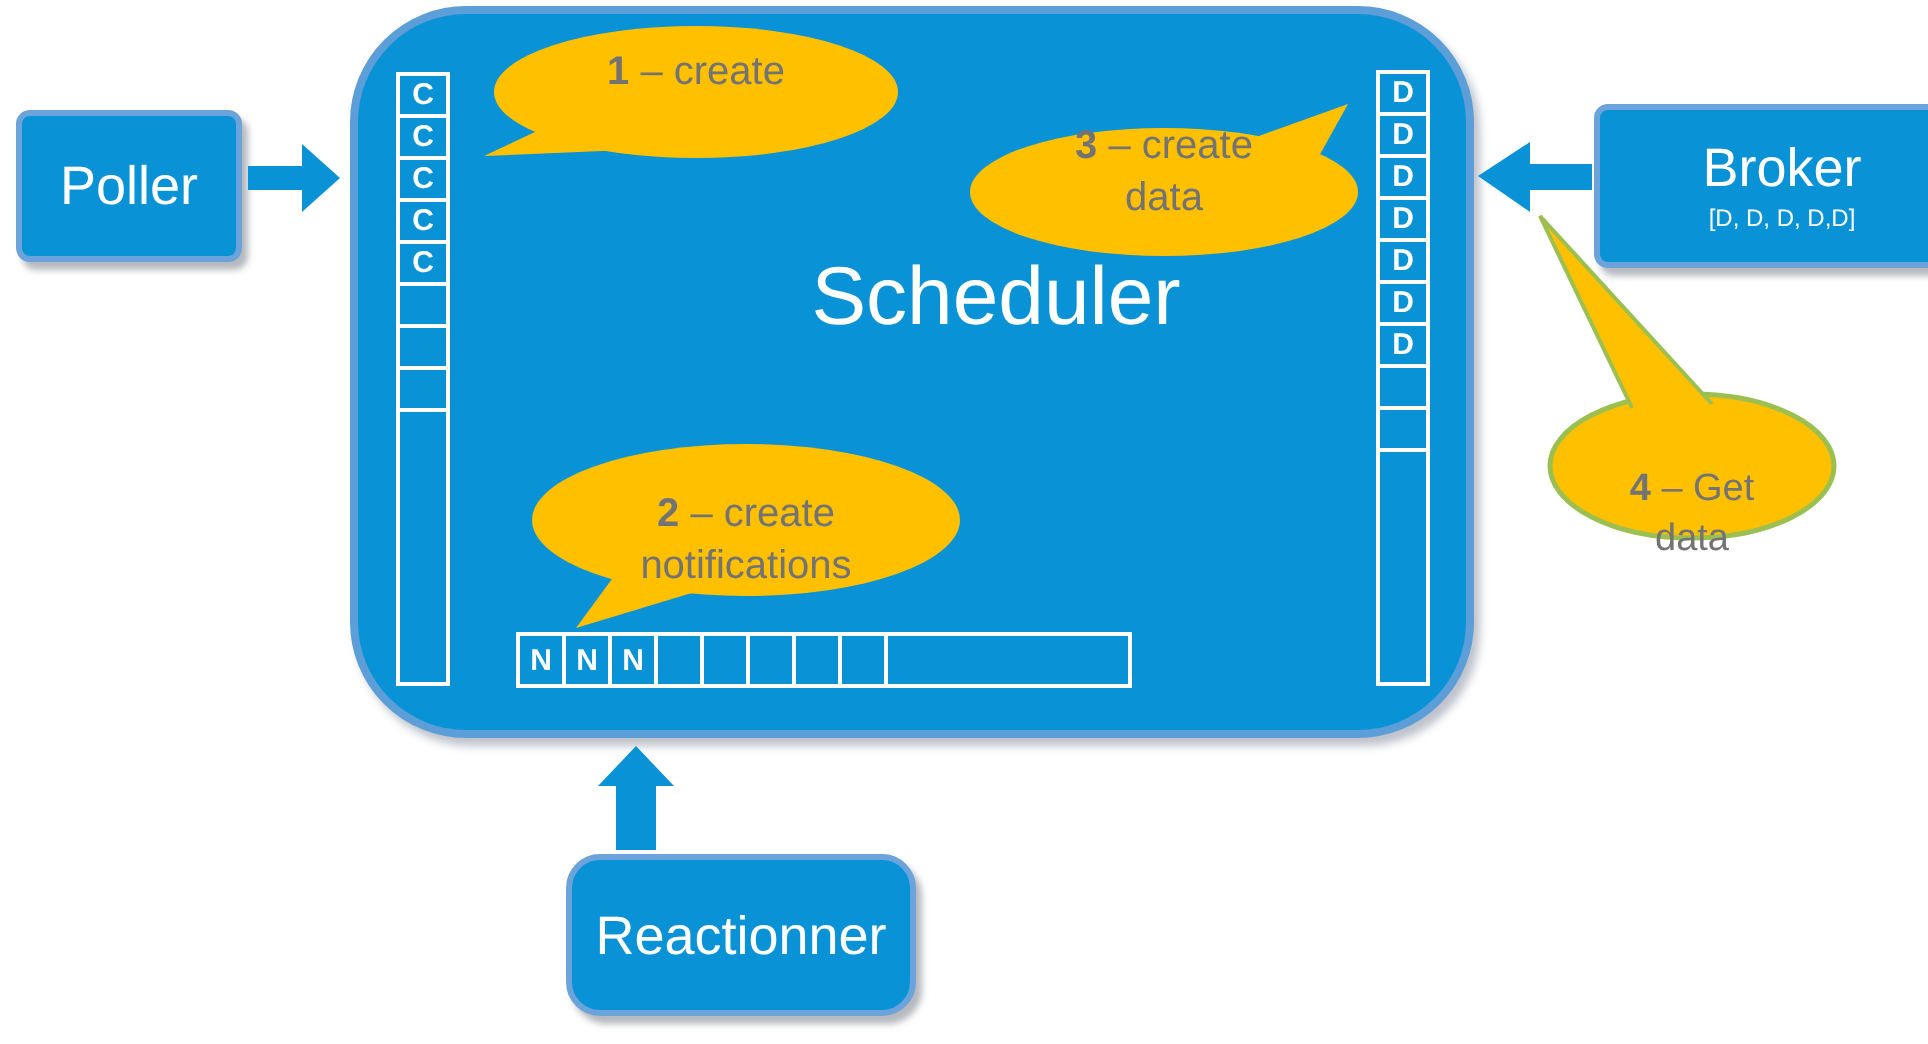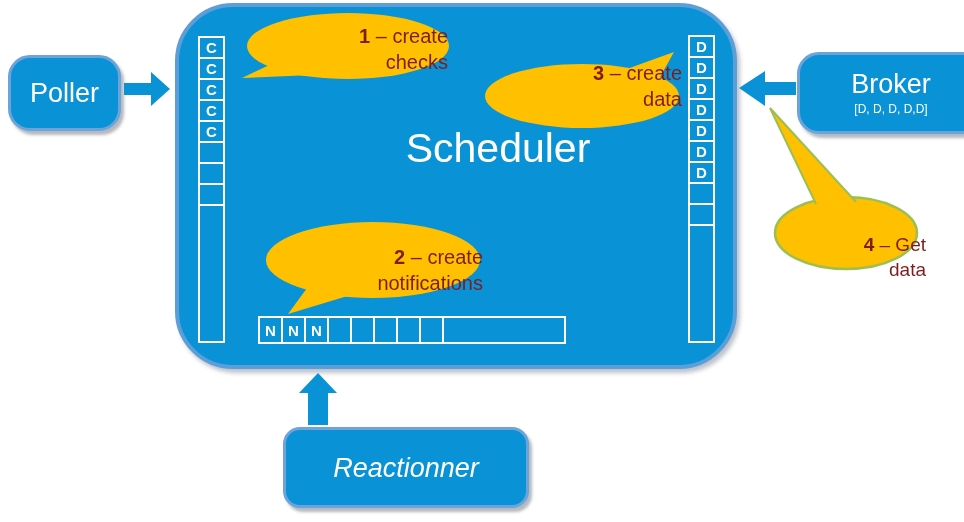--- a/index.html
+++ b/index.html
@@ -29,31 +29,31 @@
   .vcol .cell:first-child { margin-top:0; }
   .vcol .cell.tall-1 { height:139px; }
   .vcol .cell.tall-2 { height:119px; }
   .hrow .cell { width:25px; height:28px; margin-left:-2px; }
   .hrow .cell:first-child { margin-left:0; }
   .hrow .cell.wide { width:124px; }
   
   .node-box {
     position:absolute; background:#0993D6; border:3px solid #6BA3DA;
     color:#ffffff; display:flex; flex-direction:column; align-items:center;
-    justify-content:center; border-radius:22px;
+    justify-content:center; border-radius:7px;
     box-shadow:3px 4px 3px rgba(110,115,125,0.5);
   }
   .node-label { font-size:27px; line-height:30px; }
   .node-sub { font-size:12px; line-height:18px; margin-top:1px; }
   .poller { left:8px; top:55px; width:113px; height:76px; }
   .broker { left:797px; top:52px; width:188px; height:82px; }
-  .reactionner { left:283px; top:427px; width:246px; height:81px; border-radius:17px;font-style:italic; }
+  .reactionner { left:283px; top:427px; width:175px; height:81px; border-radius:17px; }
   
   .shape { position:absolute; }
-  .callout-text { position:absolute; text-align:right; color:#7f1d1d; font-size:20px; line-height:26px; }
+  .callout-text { position:absolute; text-align:center; color:#737373; font-size:20px; line-height:26px; }
   .callout-text.small { font-size:19px; line-height:25px; }
 </style>
 </head>
 <body>
 
 <div class="stage">
 
   <div class="scheduler"></div>
   <div class="scheduler-title">Scheduler</div>
 
@@ -118,21 +118,20 @@
     <polygon points="19,0 38,20 0,20" fill="#0993D6"></polygon>
     <rect x="9" y="20" width="20" height="32" fill="#0993D6"></rect>
   </svg>
 
   <svg class="shape" style="left:238px; top:10px;" width="218" height="78">
     <polygon points="42,50 4,68 98,64" fill="#FFC000"></polygon>
     <ellipse cx="110" cy="36" rx="101" ry="33" fill="#FFC000"></ellipse>
   </svg>
   <div class="callout-text" style="left:248px; top:23px; width:200px;">
     <div><b>1</b> <span>– create</span></div>
-    <div>checks</div>
   </div>
 
   <svg class="shape" style="left:258px; top:218px;" width="235" height="103">
     <polygon points="52,66 30,96 106,73" fill="#FFC000"></polygon>
     <ellipse cx="115" cy="42" rx="107" ry="38" fill="#FFC000"></ellipse>
   </svg>
   <div class="callout-text" style="left:263px; top:244px; width:220px;">
     <div><b>2</b> <span>– create</span></div>
     <div>notifications</div>
   </div>

